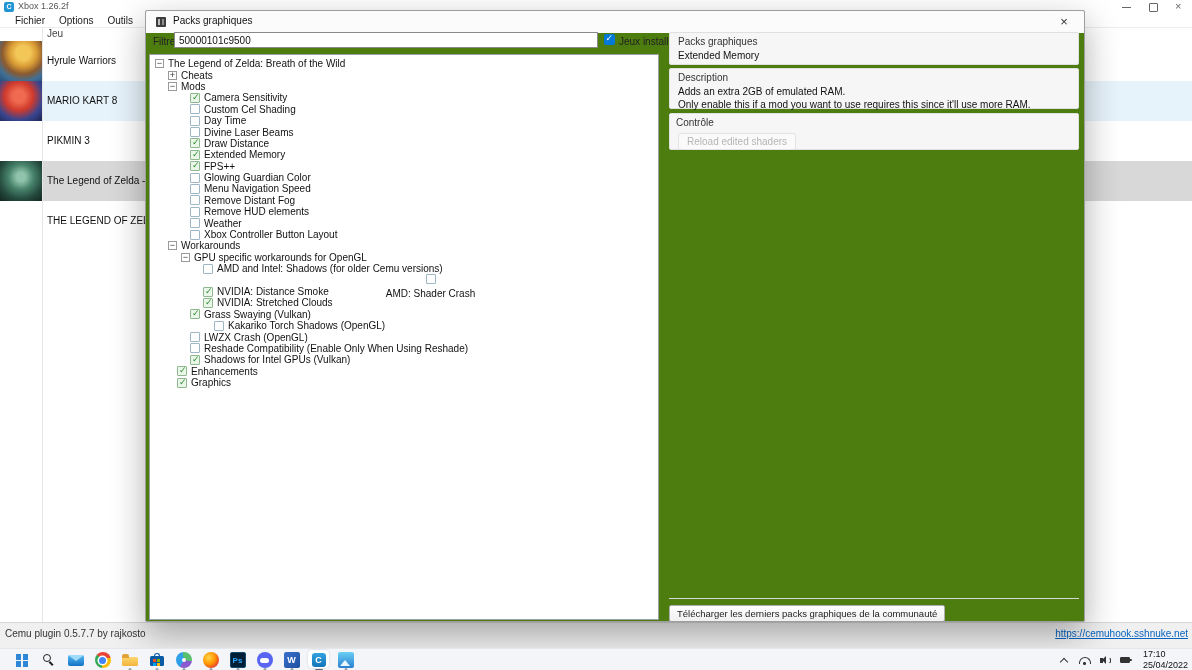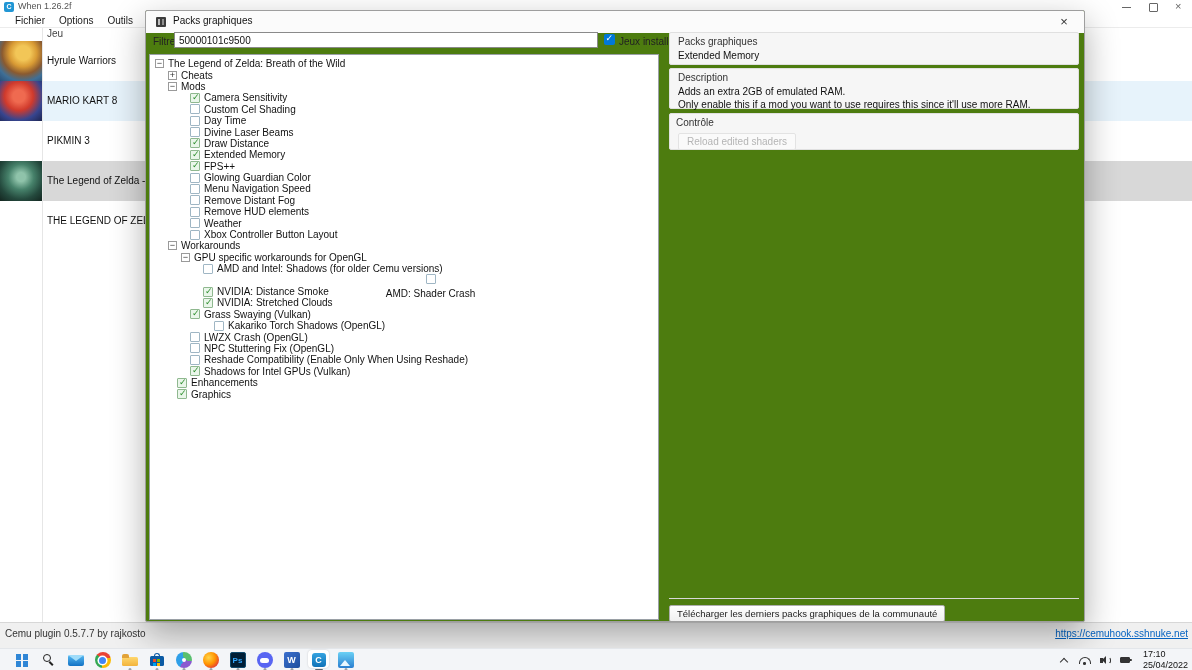--- a/index.html
+++ b/index.html
@@ -126,21 +126,21 @@
   .clock{font-size:9px;color:#111;text-align:left;line-height:1.25;margin-left:2px;cursor:pointer;}
 </style>
 </head>
 <body>
 
 <div id="screen">
 
   <div class="main-window">
     <div class="titlebar">
       <span class="app-icon">C</span>
-      <span class="win-title">When 1.26.2f</span>
+      <span class="win-title">Xbox 1.26.2f</span>
       <div class="win-controls">
         <span class="wc wc-min"></span>
         <span class="wc wc-max"></span>
         <span class="wc wc-close"></span>
       </div>
     </div>
     <div class="menubar">
         <span class="menu-item">Fichier</span>
         <span class="menu-item">Options</span>
         <span class="menu-item">Outils</span>
@@ -310,25 +310,20 @@
   </div>
         <div class="tree-row" style="padding-left: 64px;">
 
     <span class="cb"></span>
     <span class="tlabel">Kakariko Torch Shadows (OpenGL)</span>
   </div>
         <div class="tree-row" style="padding-left: 40px;">
 
     <span class="cb"></span>
     <span class="tlabel">LWZX Crash (OpenGL)</span>
-  </div>
-        <div class="tree-row" style="padding-left: 40px;">
-
-    <span class="cb"></span>
-    <span class="tlabel">NPC Stuttering Fix (OpenGL)</span>
   </div>
         <div class="tree-row" style="padding-left: 40px;">
 
     <span class="cb"></span>
     <span class="tlabel">Reshade Compatibility (Enable Only When Using Reshade)</span>
   </div>
         <div class="tree-row" style="padding-left: 40px;">
 
     <span class="cb checked"></span>
     <span class="tlabel">Shadows for Intel GPUs (Vulkan)</span>

